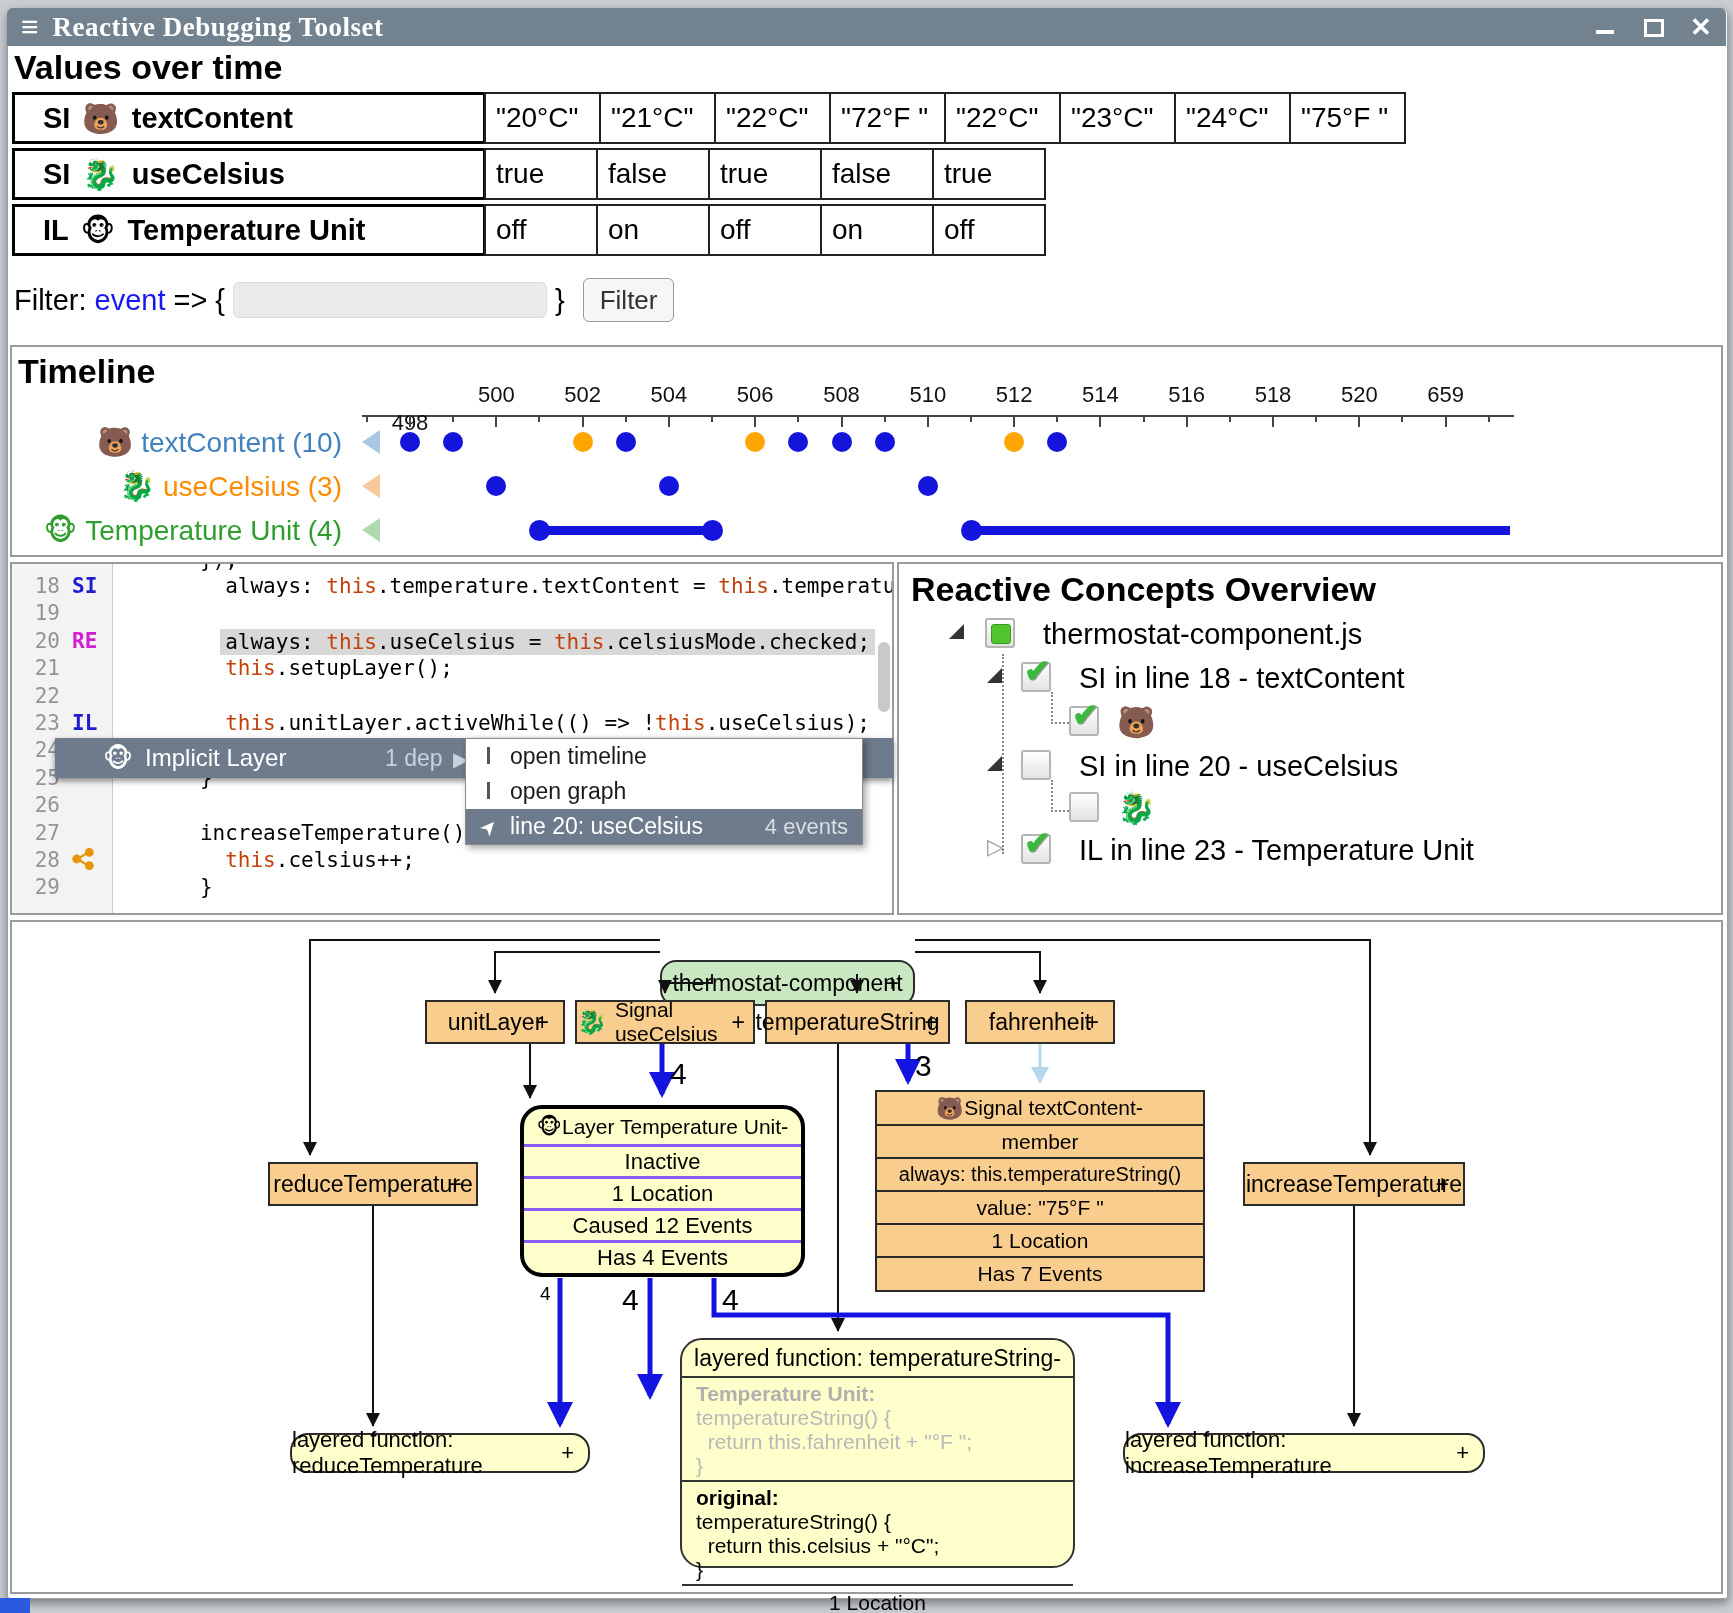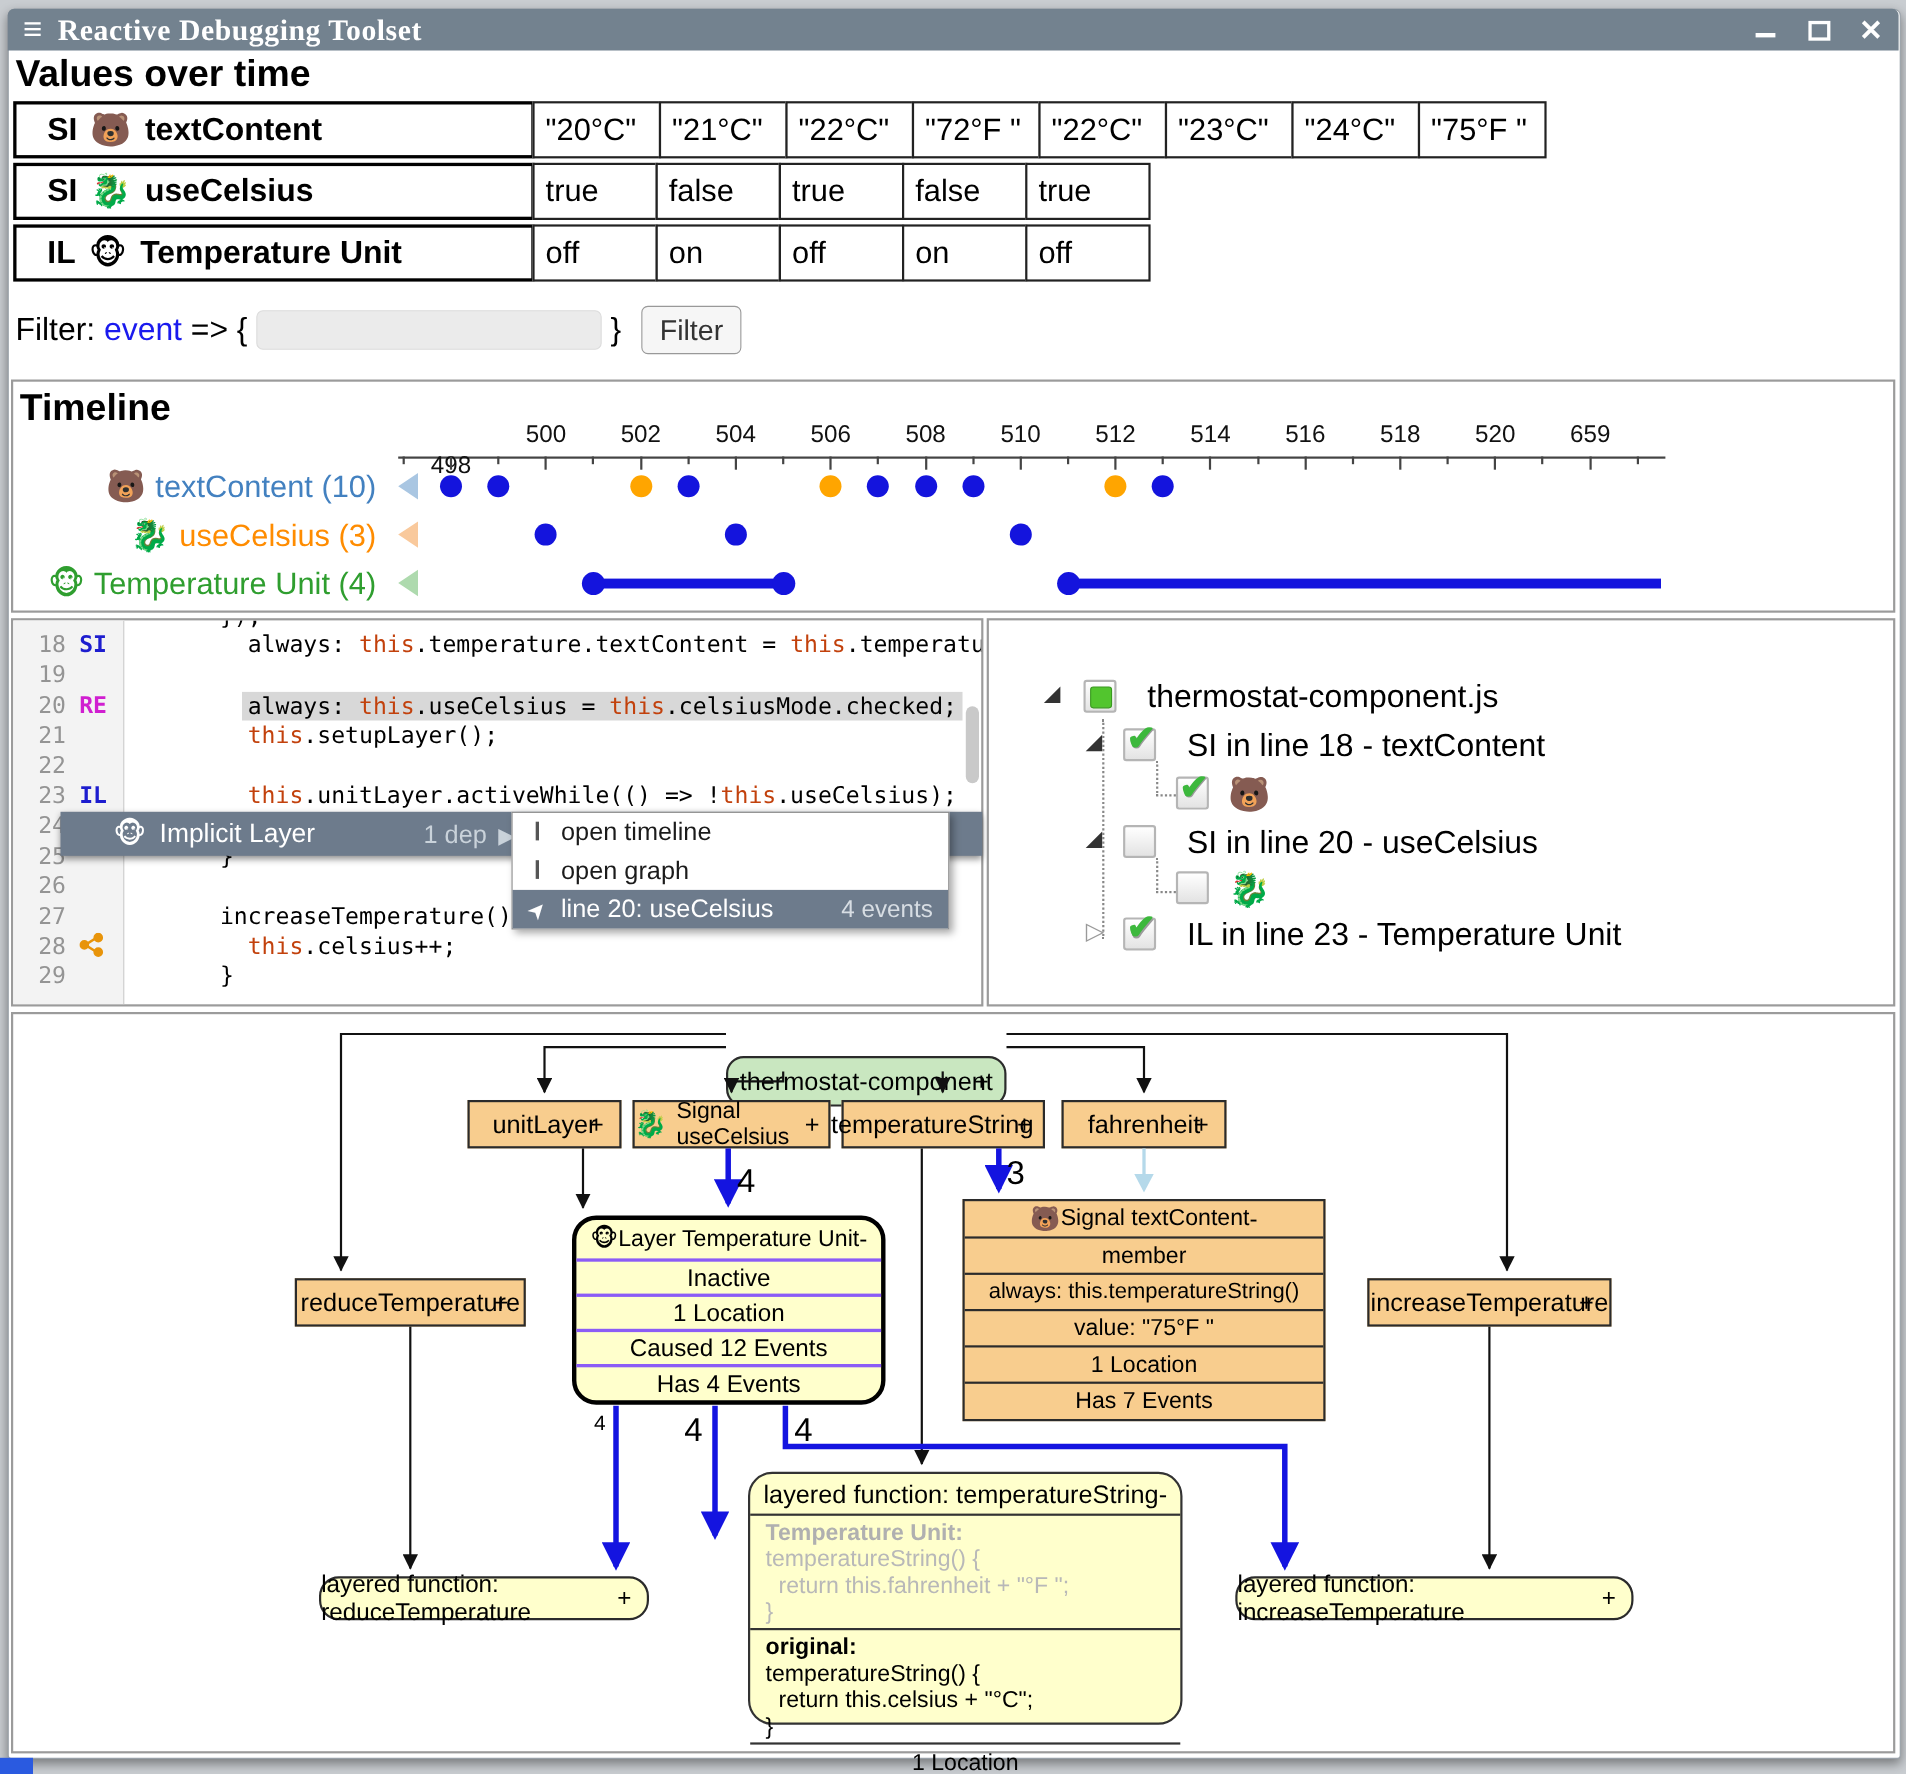--- a/index.html
+++ b/index.html
@@ -290,20 +290,21 @@
         <span>open graph</span>
       </div>
       <div class="sm-item hl-item">
         <span class="sm-ico"><span class="sm-cursor">➤</span></span>
         <span>line 20: useCelsius</span>
         <span class="sm-badge">4 events</span>
       </div>
     </div>
 
   <div class="panel" id="ov-panel">
+    <div id="ov-title">Reactive Concepts Overview</div>
     <div id="ov-tree">
         <div class="tree-row" style="left: 0px; top: 52px; height: 36px;">
           <span class="exp-open" style="position: absolute; left: 50px; top: 8px;"></span>
           <span class="cb" style="position: absolute; left: 86px; top: 2px;">
             <span class="fill"></span>
           </span>
           <span style="position: absolute; left: 144px; top: 2px; white-space: nowrap;">thermostat-component.js</span>
         </div>
         <div class="tree-row" style="left: 0px; top: 96px; height: 36px;">
           <span class="exp-open" style="position: absolute; left: 88px; top: 8px;"></span>

